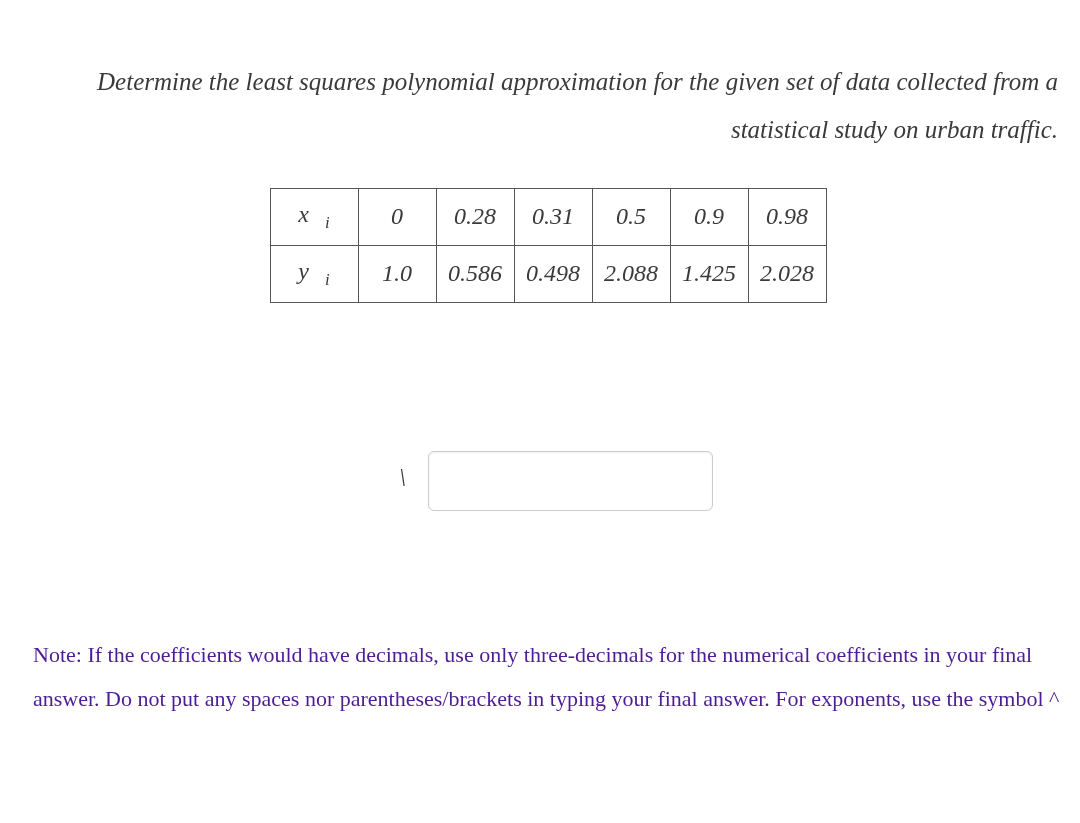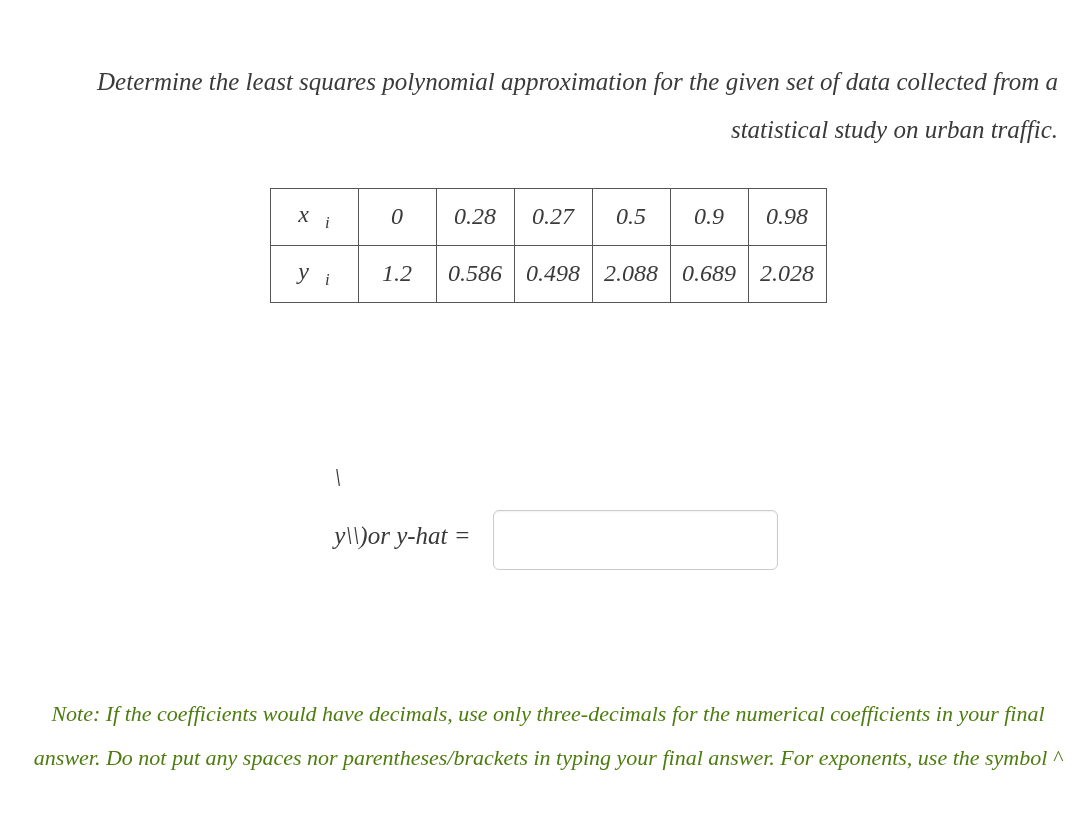--- a/index.html
+++ b/index.html
@@ -57,65 +57,62 @@
       width: 285px;
       height: 60px;
       border: 1px solid #ccc;
       border-radius: 6px;
       font-size: 20px;
       padding: 6px 10px;
       box-shadow: inset 0 1px 2px rgba(0,0,0,0.06);
       margin-bottom: 4px;
     }
     .note-text {
-      font-style: italic;
       font-size: 22px;
-      text-align: center;
       line-height: 2.0;
-      color: #4d7c0f;
+      color: #4c1d95;
       padding: 0 5px;
     }
     .sub {
       font-size: 0.7em;
       vertical-align: sub;
     }
   </style>
 </head>
 <body>
 
 <div class="question-text">Determine the least squares polynomial approximation for the given set of data collected from a statistical study on urban traffic.</div>
 
 <table class="data-table">
   <tbody>
       <tr>
     <td class="header-cell">
       <span>x</span><span class="sub">i</span>
     </td>
     <td>0</td>
     <td>0.28</td>
-    <td>0.27</td>
+    <td>0.31</td>
     <td>0.5</td>
     <td>0.9</td>
     <td>0.98</td>
   </tr>
   <tr>
     <td class="header-cell">
       <span>y</span><span class="sub">i</span>
     </td>
-    <td>1.2</td>
+    <td>1.0</td>
     <td>0.586</td>
     <td>0.498</td>
     <td>2.088</td>
-    <td>0.689</td>
+    <td>1.425</td>
     <td>2.028</td>
   </tr>
 </tbody>
   </table>
 
 <div class="answer-row">
   <div class="answer-label">
     <div>\</div>
-    <div>y\\)or y-hat =</div>
   </div>
   <input type="text" class="answer-input" value="" style="">
 </div>
 
 <div class="note-text">Note: If the coefficients would have decimals, use only three-decimals for the numerical coefficients in your final answer. Do not put any spaces nor parentheses/brackets in typing your final answer. For exponents, use the symbol ^</div>
 
 </body></html>

